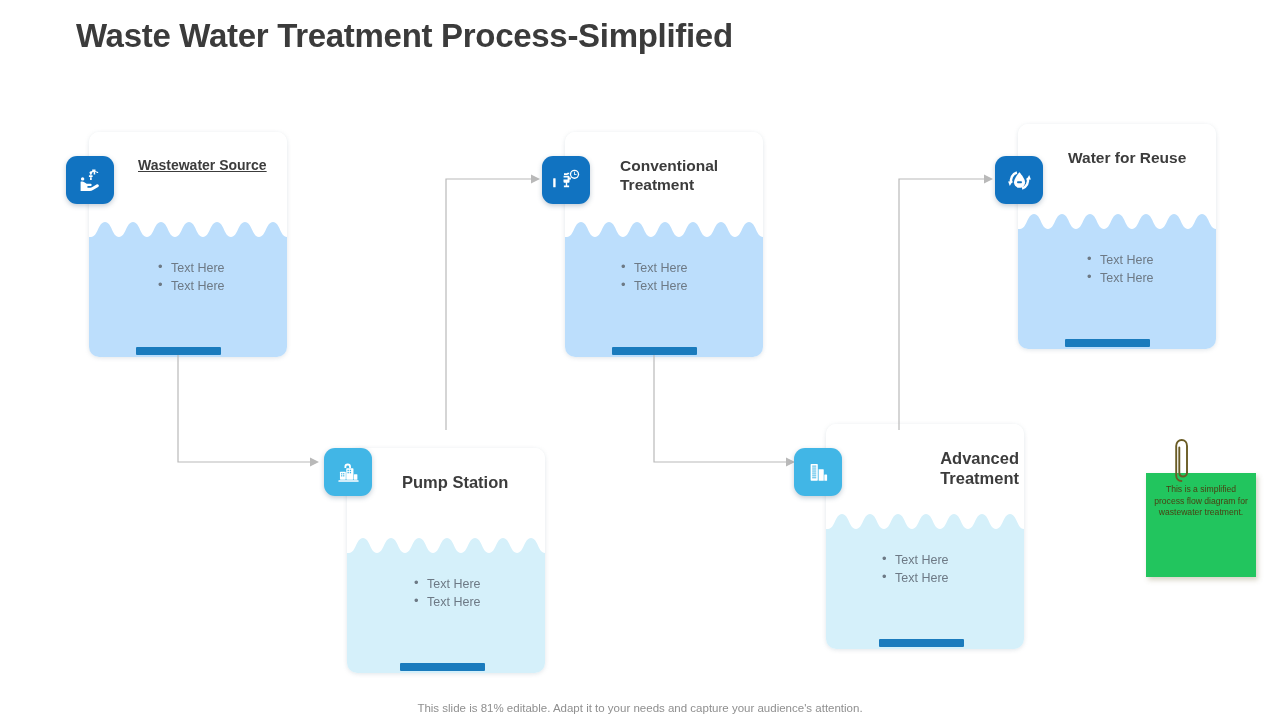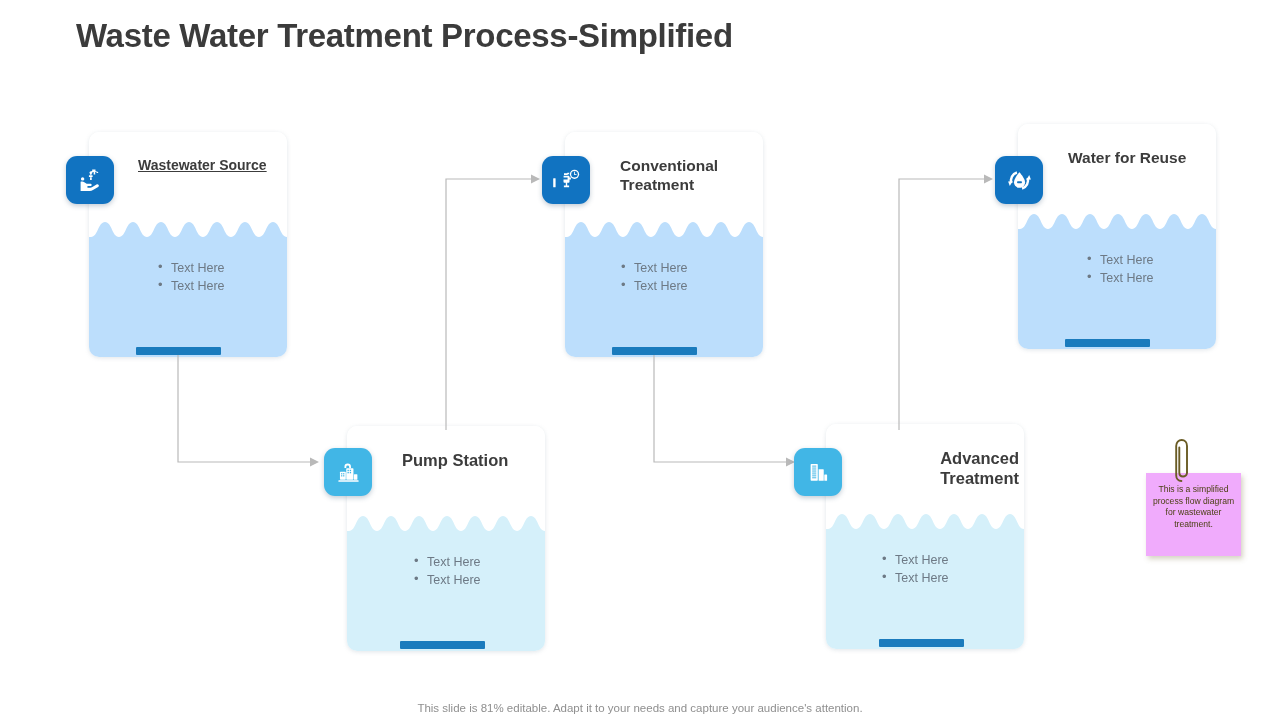--- a/index.html
+++ b/index.html
@@ -102,24 +102,25 @@
     pointer-events: none;
     z-index: 1;
   }
 
   
   #sticky-note {
     position: absolute;
     left: 1146px;
     top: 473px;
     width: 95px;
-    height: 83px;
-    background: #f0abfc;
+    height: 104px;
+    background: #22c55e;
     box-shadow: 2px 3px 5px rgba(120,110,60,0.30);
     z-index: 4;
+    padding-left: 15px;
   }
   #sticky-note-text {
     position: absolute;
     left: 4px;
     right: 4px;
     top: 11px;
     font-size: 8.6px;
     line-height: 11.5px;
     color: #4a3f12;
     text-align: center;
@@ -249,21 +250,21 @@
     <path d="M12 5.1 C12 5.1 16.6 10.1 16.6 13.5 C16.6 16.1 14.5 18.1 12 18.1
              C9.5 18.1 7.4 16.1 7.4 13.5 C7.4 10.1 12 5.1 12 5.1 Z" fill="#ffffff"></path>
     <rect x="10" y="12.7" width="4" height="1.5" rx="0.5" fill="#1173c1"></rect>
     <path d="M4.3 14.4 A7.9 7.9 0 0 1 9.6 4.4 l0.55 1.95 A5.85 5.85 0 0 0 6.25 13.8 z" fill="#ffffff"></path>
     <path d="M2.6 12.8 L6.3 12.4 L4.0 16.5 Z" fill="#ffffff"></path>
     <path d="M19.7 9.6 A7.9 7.9 0 0 1 14.4 19.6 l-0.55-1.95 A5.85 5.85 0 0 0 17.75 10.2 z" fill="#ffffff"></path>
     <path d="M21.4 11.2 L17.7 11.6 L20.0 7.5 Z" fill="#ffffff"></path>
   </svg>
 </div>
 
-<div class="card" style="left:347px; top:426px; width:198px; height:225px;">
+<div class="card" style="left:347px; top:448px; width:198px; height:225px;">
   <div class="card-head" style="height:88px;"></div>
   <div class="water" style="top:88px; background:#d5f0fa;">
     <svg class="scallops" viewBox="0 0 198 17" preserveAspectRatio="none">
       <path d="M0,17 L0,0 L198,0 L198,17 C191,17 191,2 184,2 C177,2 177,17 170,17
                C163,17 163,2 156,2 C149,2 149,17 142,17 C135,17 135,2 128,2
                C121,2 121,17 114,17 C107,17 107,2 100,2 C93,2 93,17 86,17
                C79,17 79,2 72,2 C65,2 65,17 58,17 C51,17 51,2 44,2
                C37,2 37,17 30,17 C23,17 23,2 16,2 C9,2 9,17 2,17 Z" fill="#ffffff"></path>
     </svg>
   </div>

